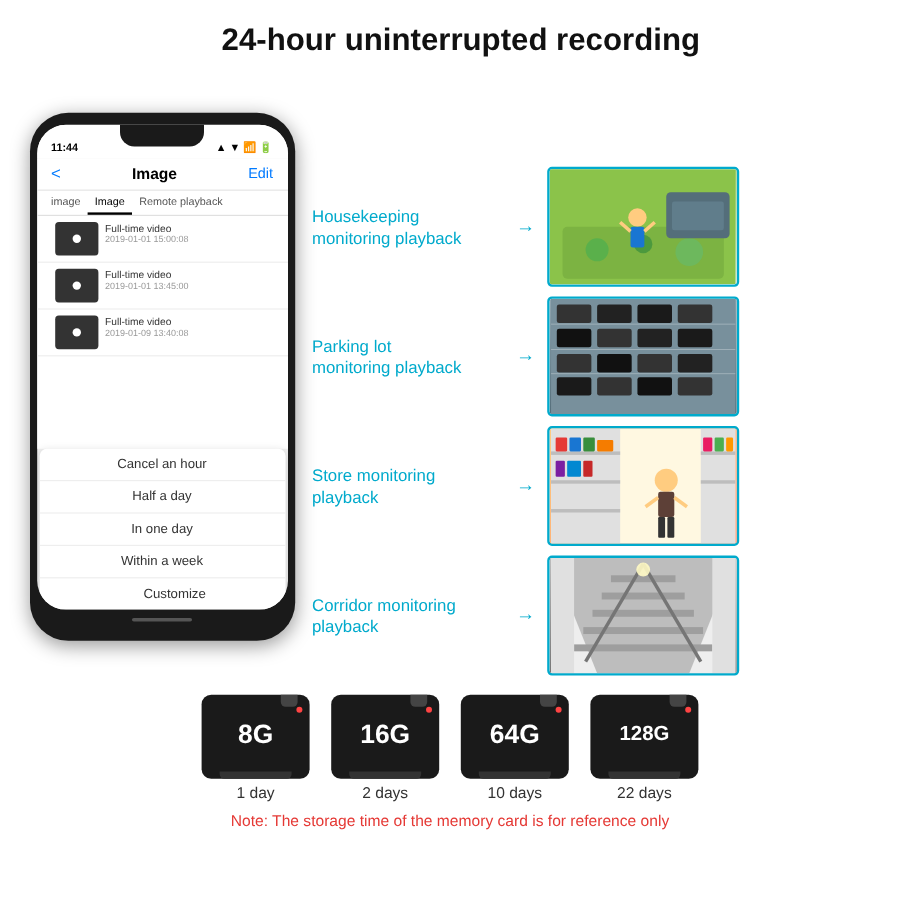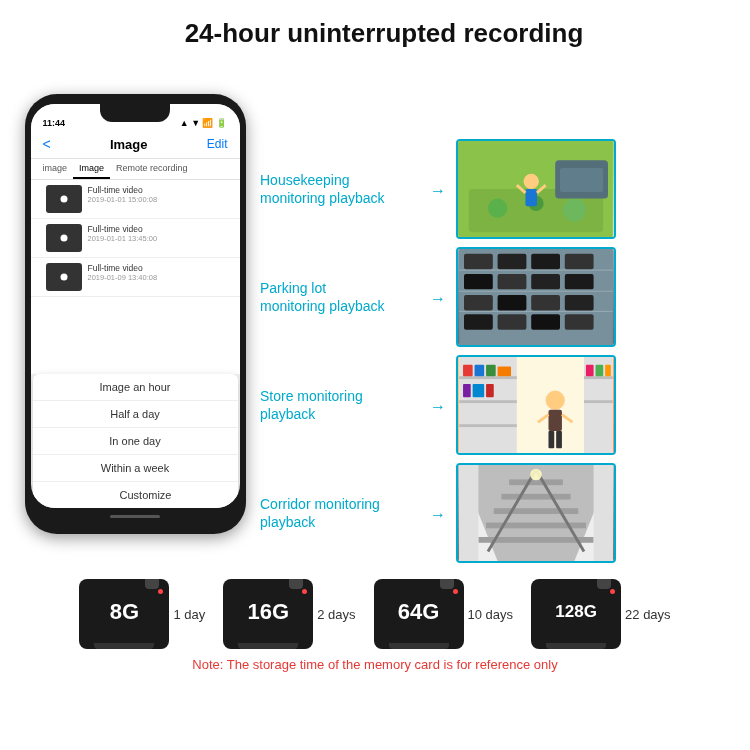--- a/index.html
+++ b/index.html
@@ -241,21 +241,21 @@
       padding: 10px 20px 0;
     }
     .storage-cards {
       display: flex;
       justify-content: center;
       gap: 18px;
       margin-bottom: 8px;
     }
     .sd-card-group {
       display: flex;
-      flex-direction: row;
+      flex-direction: column;
       align-items: center;
       gap: 4px;
     }
     .sd-card {
       width: 90px;
       height: 70px;
       background: #1a1a1a;
       border-radius: 8px;
       position: relative;
       display: flex;
@@ -330,21 +330,21 @@
 
         <div class="phone-nav">
           <span class="back">&lt;</span>
           <span class="title">Image</span>
           <span class="edit">Edit</span>
         </div>
 
         <div class="phone-tabs">
           <span class="phone-tab">image</span>
           <span class="phone-tab active">Image</span>
-          <span class="phone-tab">Remote recording</span>
+          <span class="phone-tab">Remote playback</span>
         </div>
 
         <div class="phone-list">
           <div class="phone-list-item">
             <div class="phone-thumb">
               <svg viewBox="0 0 24 24" fill="white">
                   <circle cx="12" cy="12" r="6"></circle>
                 </svg>
             </div>
             <div class="phone-item-info">
@@ -370,21 +370,21 @@
                 </svg>
             </div>
             <div class="phone-item-info">
               <div class="phone-item-title">Full-time video</div>
               <div class="phone-item-date">2019-01-09 13:40:08</div>
             </div>
           </div>
         </div>
 
         <div class="phone-dropdown">
-          <div class="phone-dropdown-item">Image an hour</div>
+          <div class="phone-dropdown-item">Cancel an hour</div>
           <div class="phone-dropdown-item">Half a day</div>
           <div class="phone-dropdown-item">In one day</div>
           <div class="phone-dropdown-item">Within a week</div>
           <div class="phone-dropdown-item">Customize</div>
         </div>
 
       </div>
       <div class="phone-home-bar">
         <div class="phone-home-bar-line"></div>
       </div>

